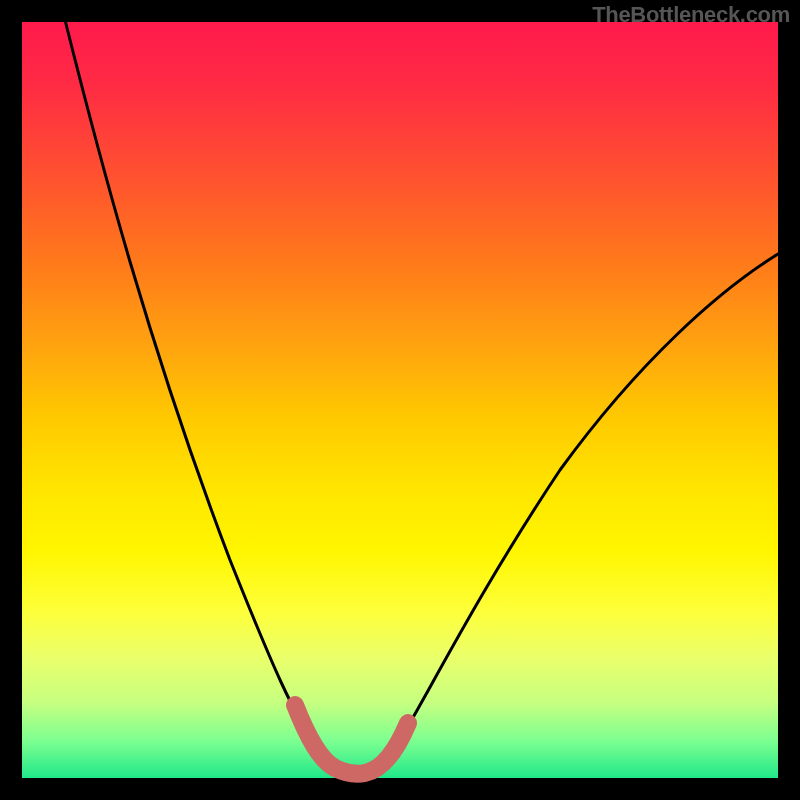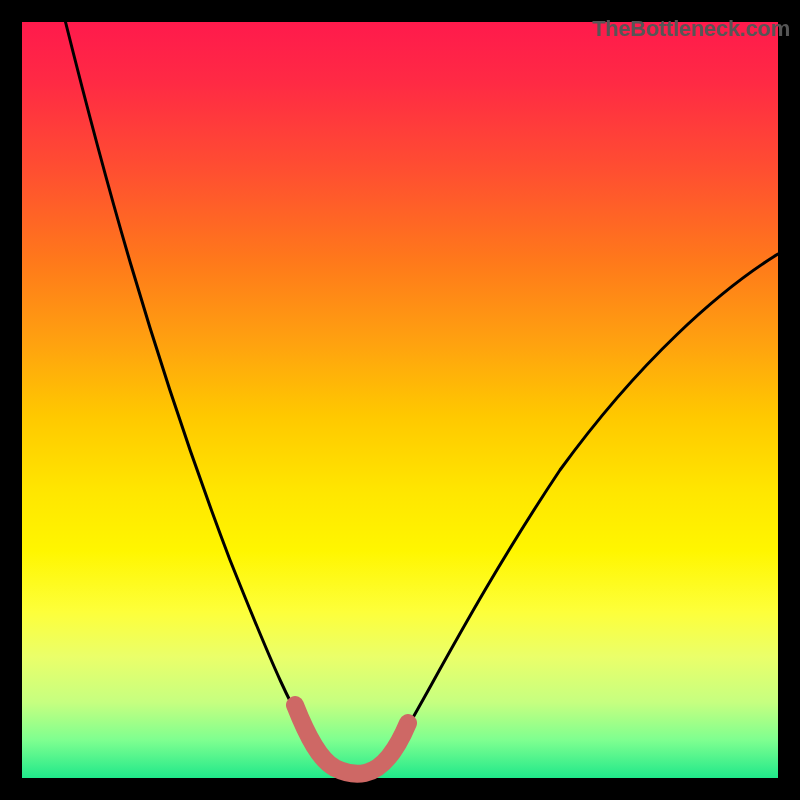--- a/index.html
+++ b/index.html
@@ -28,21 +28,21 @@
       #fff600 70%,
       #fdff3a 78%,
       #eaff6a 84%,
       #c6ff80 90%,
       #7eff90 95%,
       #20e88a 100%
     );
   }
   .watermark {
     position: absolute;
-    top: 16px;
+    top: 2px;
     right: 10px;
     font-family: Arial, Helvetica, sans-serif;
     font-size: 22px;
     font-weight: bold;
     color: #565656;
     letter-spacing: -0.3px;
   }
   svg.overlay {
     position: absolute;
     left: 0;

